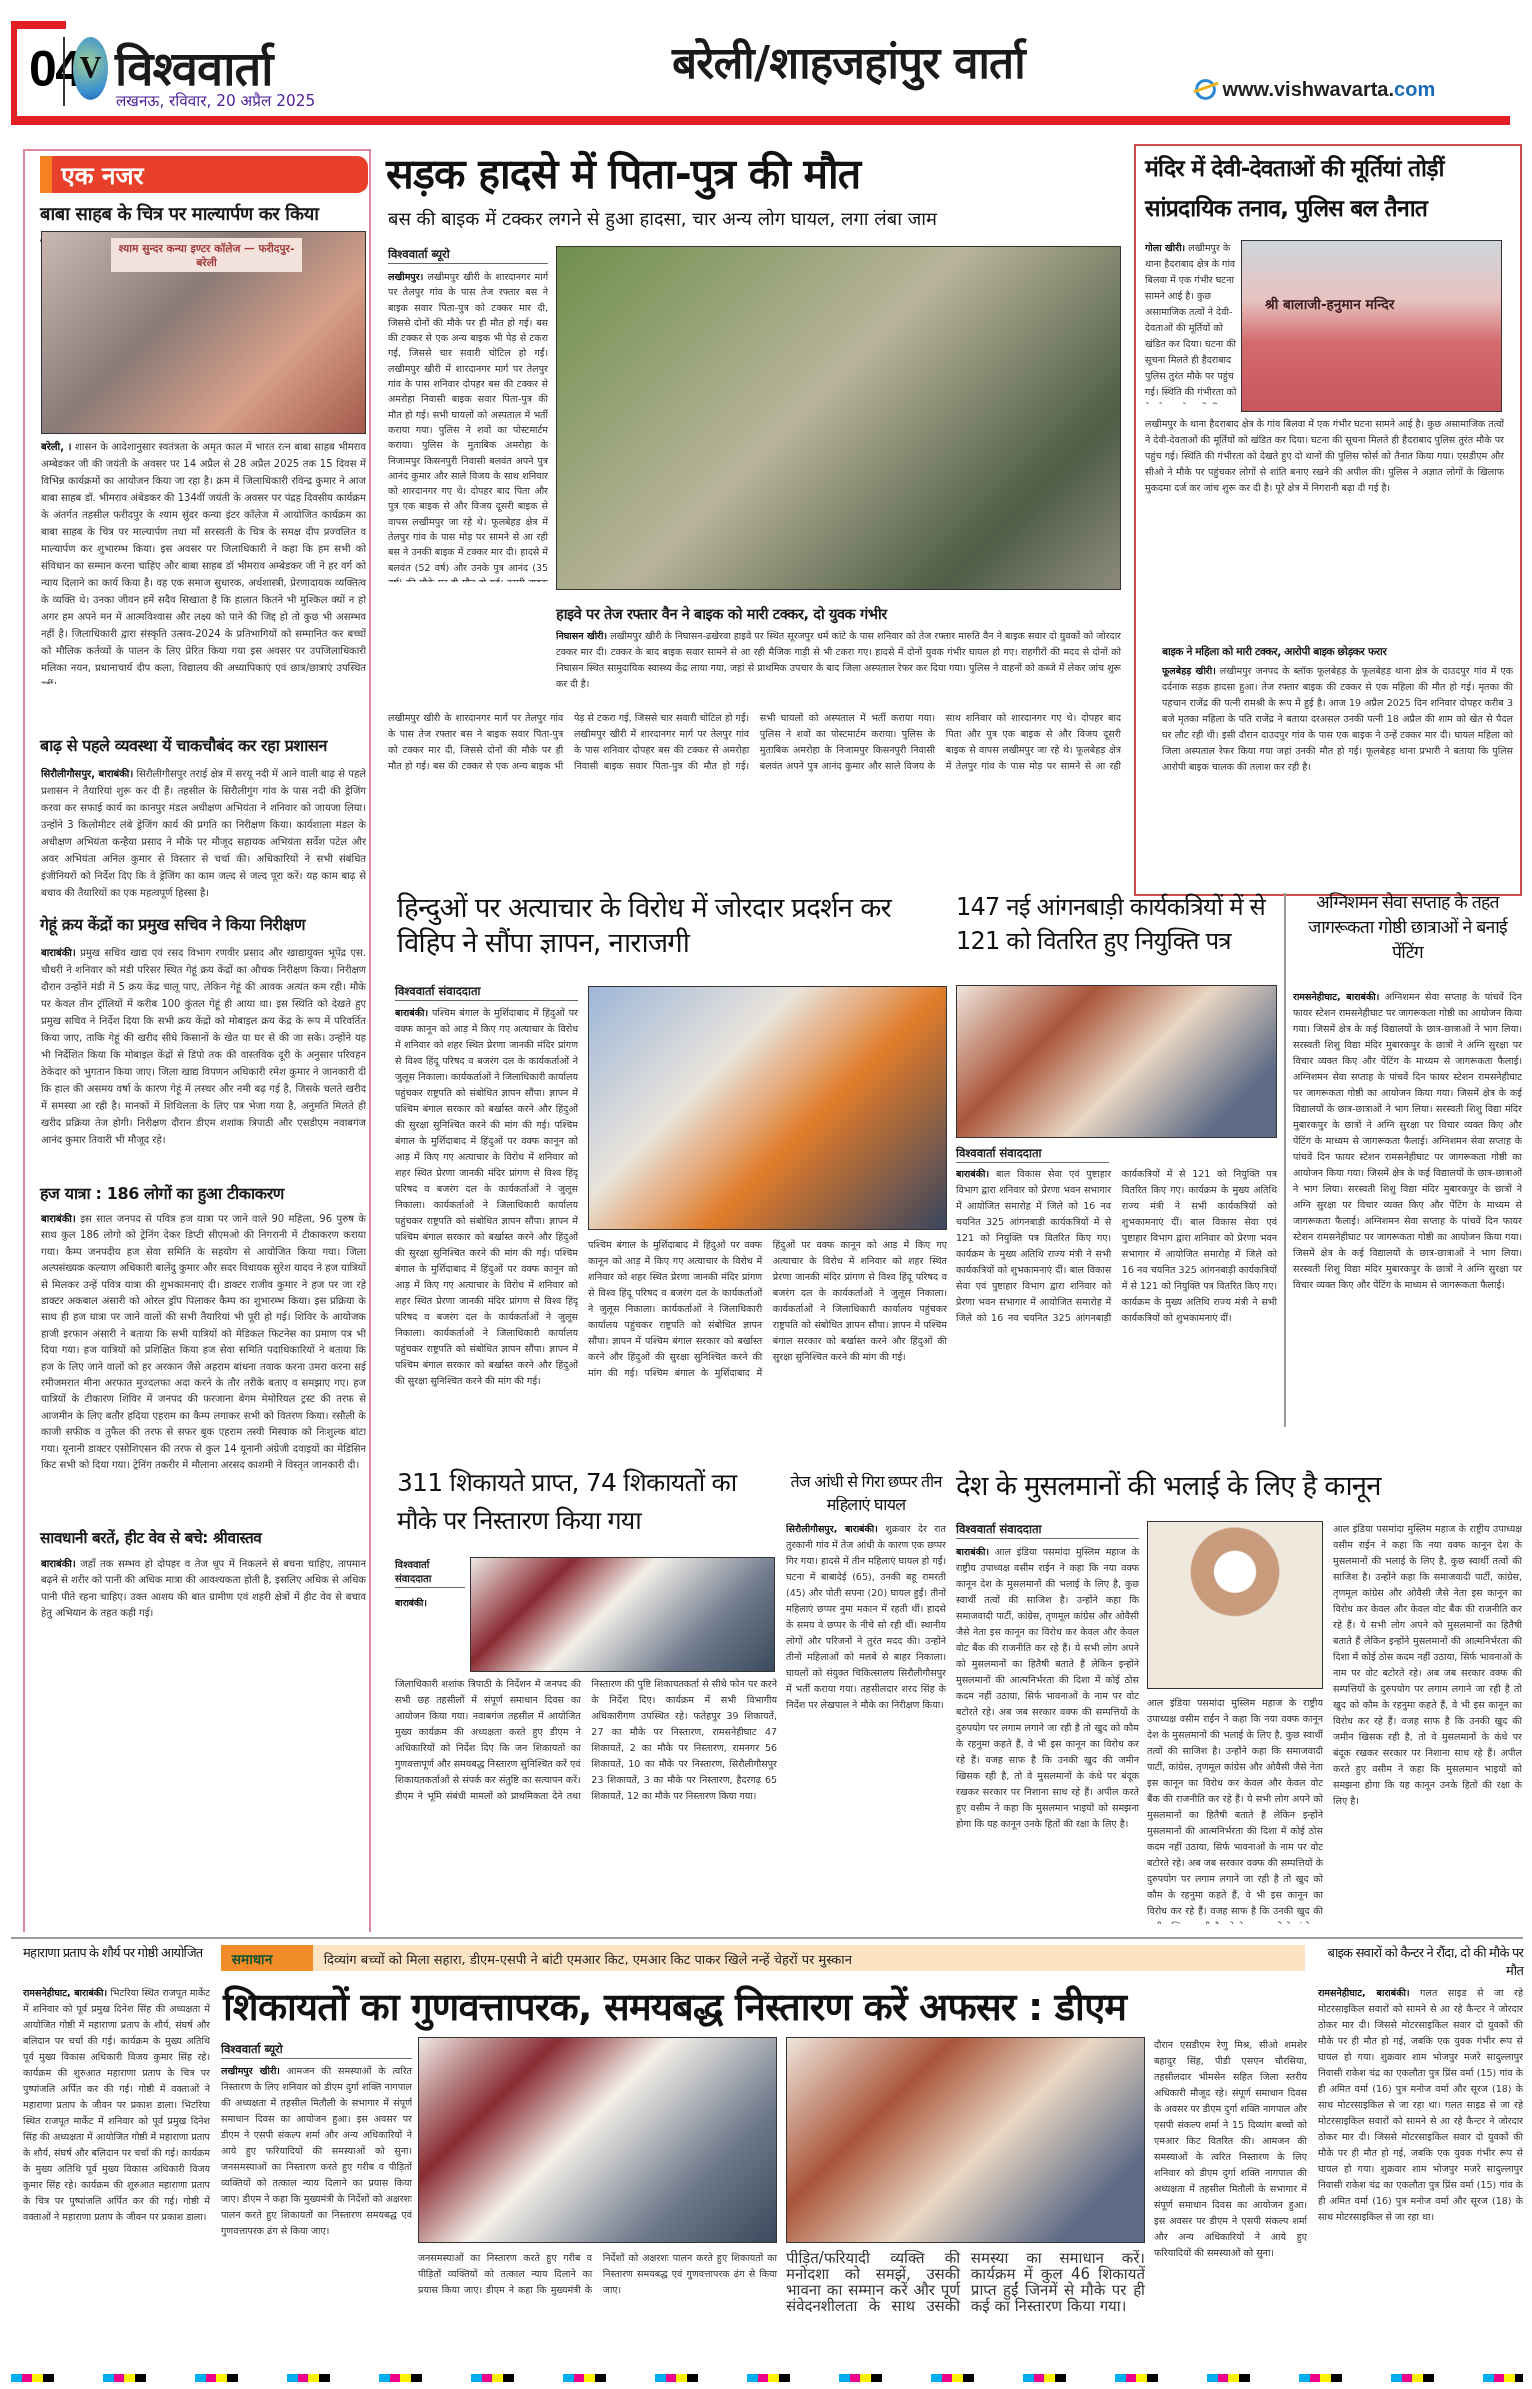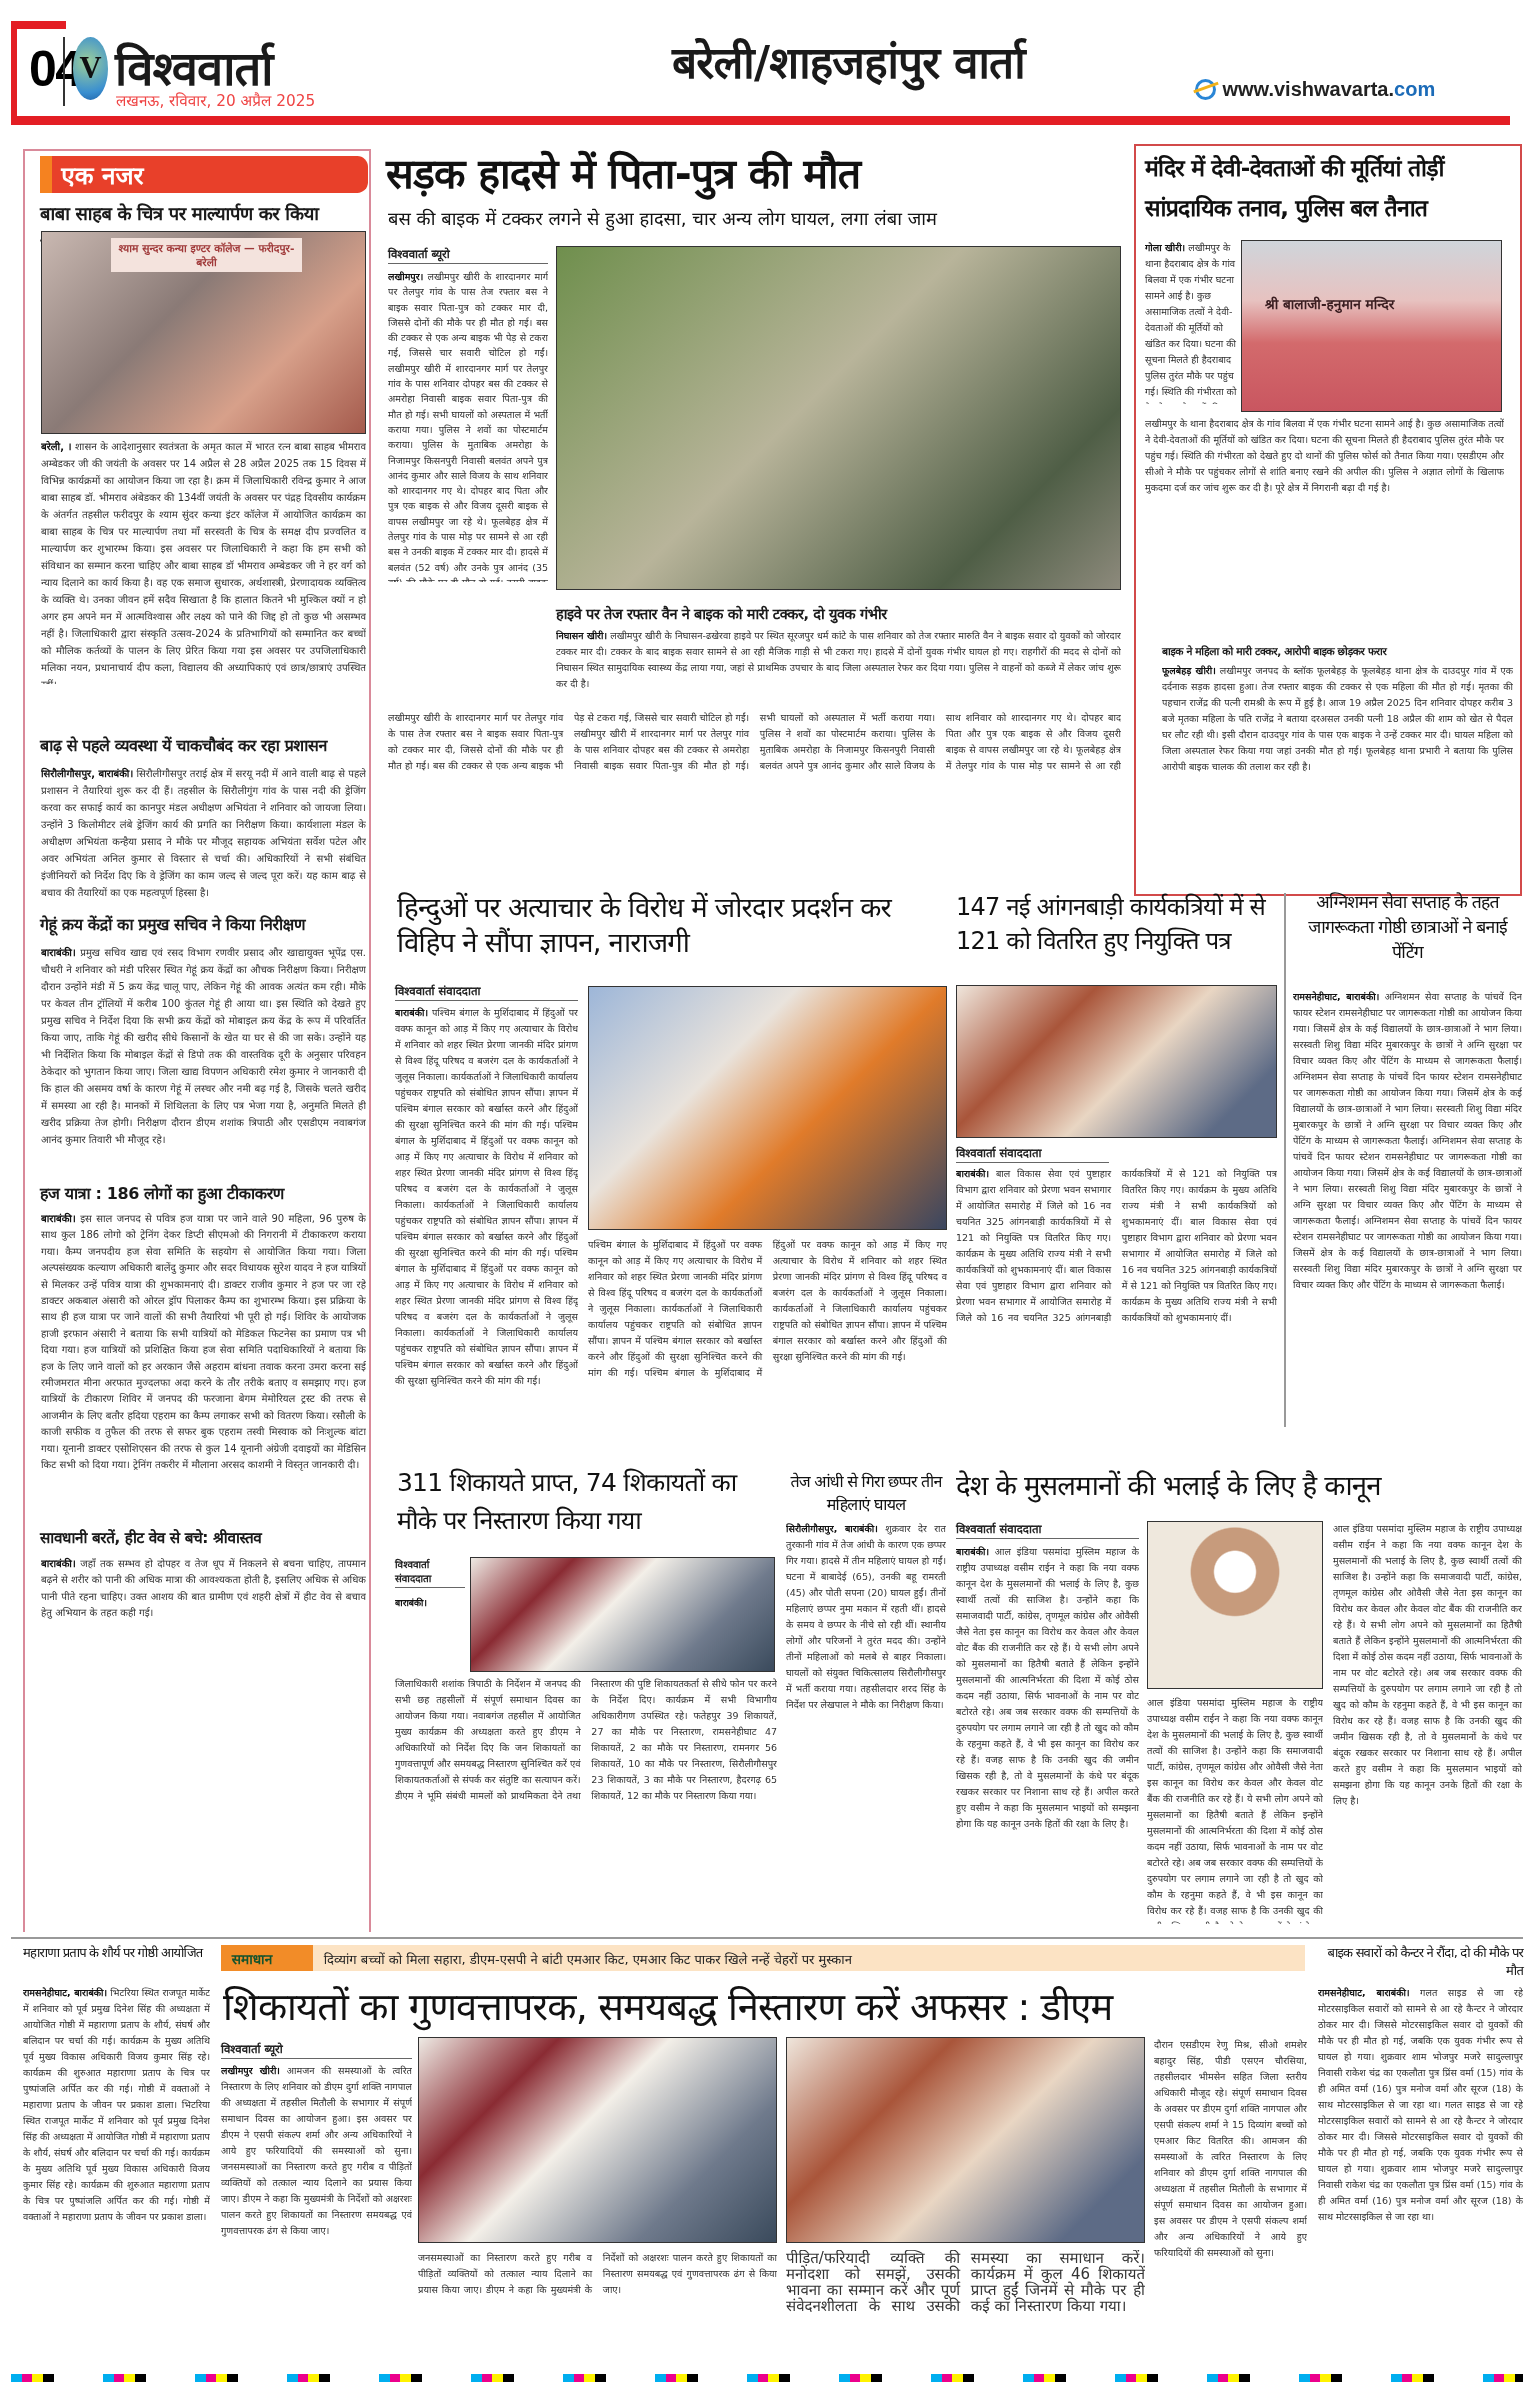--- a/index.html
+++ b/index.html
@@ -4,21 +4,21 @@
 <style>
 *{box-sizing:border-box;margin:0;padding:0}
 html,body{background:#fff}
 body{width:1533px;height:2389px;position:relative;font-family:"DejaVu Sans","Liberation Sans",sans-serif;color:#222;overflow:hidden}
 .abs{position:absolute}
 .mast-redtop{left:10.7px;top:21.4px;width:53px;height:6.1px;background:#e31e24}
 .pageno{left:29px;top:40px;font-family:"Liberation Sans",sans-serif;font-size:50px;font-weight:bold;color:#000000;letter-spacing:-1.5px}
 .mast-sep{left:63px;top:37px;width:1.5px;height:69px;background:#333}
 .logo{left:73px;top:37px;width:35px;height:63px;border-radius:50%;background:radial-gradient(circle at 40% 40%,#9ed09a,#3a8fd0 70%,#1d5fa6);display:flex;align-items:center;justify-content:center;font-weight:bold;font-size:30.5px;color:#111;font-family:"Liberation Serif",serif}
 .brand{left:115px;top:35px;font-size:47px;font-weight:bold;color:#1a1a1a;letter-spacing:-0.8px}
-.dateline{left:116px;top:90px;font-size:15.3px;color:#ef4444}
+.dateline{left:116px;top:90px;font-size:15.3px;color:#4c1d95}
 .section-title{left:672px;top:30.5px;font-size:44px;color:#1a1a1a;font-weight:bold;letter-spacing:-0.8px}
 .site{left:1195px;top:78px;display:flex;align-items:center;gap:6.1px;font-family:"Liberation Sans",sans-serif;font-size:20px;font-weight:bold;color:#222}
 .site .com{color:#1b6bb8}
 .ie-icon{width:21.4px;height:21.4px;border-radius:50%;border:3.8px solid #2a86d6;box-shadow:inset 0 0 0 2.3px #fff;position:relative;display:inline-block}
 .ie-icon:after{content:"";position:absolute;left:-4.6px;top:4.6px;width:26px;height:3.1px;background:#f2b21a;transform:rotate(-20deg)}
 .tag{left:40px;top:156px;width:328px;height:37px;background:#e8402a;border-radius:0 10.7px 10.7px 0;border-left:12.2px solid #f58220;color:#fff;font-size:24.4px;font-weight:bold;padding:1.5px 9.2px}
 .h-sm{font-weight:bold;color:#1a1a1a;letter-spacing:-0.4px}
 .body{font-size:10.3px;line-height:17px;color:#333;text-align:justify}
 .body b{color:#111}
 .photo{background:linear-gradient(135deg,#c9b8b1,#8a7a76 40%,#d7a08a 70%,#a45a4c);border:1.5px solid #333}
@@ -173,21 +173,21 @@
 
 <div class="abs hline" style="left:10.7px;top:1937px;width:1512px"></div>
 
 <div class="abs main-h" style="left:23px;top:1944px;width:187px;font-size:13px;line-height:18.3px;font-weight:normal;">महाराणा प्रताप के शौर्य पर गोष्ठी आयोजित</div>
 <div class="abs body" style="left:23px;top:1985px;width:187px;height:382px;overflow:hidden;font-size:9.5px;line-height:16px">
   <b>रामसनेहीघाट, बाराबंकी।</b> <span>भिटरिया स्थित राजपूत मार्केट में शनिवार को पूर्व प्रमुख दिनेश सिंह की अध्यक्षता में आयोजित गोष्ठी में महाराणा प्रताप के शौर्य, संघर्ष और बलिदान पर चर्चा की गई। कार्यक्रम के मुख्य अतिथि पूर्व मुख्य विकास अधिकारी विजय कुमार सिंह रहे। कार्यक्रम की शुरुआत महाराणा प्रताप के चित्र पर पुष्पांजलि अर्पित कर की गई। गोष्ठी में वक्ताओं ने महाराणा प्रताप के जीवन पर प्रकाश डाला।</span> <span>भिटरिया स्थित राजपूत मार्केट में शनिवार को पूर्व प्रमुख दिनेश सिंह की अध्यक्षता में आयोजित गोष्ठी में महाराणा प्रताप के शौर्य, संघर्ष और बलिदान पर चर्चा की गई। कार्यक्रम के मुख्य अतिथि पूर्व मुख्य विकास अधिकारी विजय कुमार सिंह रहे। कार्यक्रम की शुरुआत महाराणा प्रताप के चित्र पर पुष्पांजलि अर्पित कर की गई। गोष्ठी में वक्ताओं ने महाराणा प्रताप के जीवन पर प्रकाश डाला।</span>
 </div>
 
 <div class="abs bar-orange" style="left:221px;top:1945px;width:92px;height:26px;font-size:13.7px;padding:3.8px 10.7px;background:#f28c28">समाधान</div>
 <div class="abs" style="left:313px;top:1945px;width:992px;height:26px;background:#fce3c4;color:#222;font-size:13px;padding:4.6px 10.7px;white-space:nowrap;overflow:hidden">दिव्यांग बच्चों को मिला सहारा, डीएम-एसपी ने बांटी एमआर किट, एमआर किट पाकर खिले नन्हें चेहरों पर मुस्कान</div>
-<div class="abs main-h" style="left:223px;top:1979px;width:1084px;font-size:38px;font-weight:normal;white-space:nowrap">शिकायतों का गुणवत्तापरक, समयबद्ध निस्तारण करें अफसर : डीएम</div>
+<div class="abs main-h" style="left:223px;top:1979px;width:1084px;font-size:38px;font-weight:bold;white-space:nowrap">शिकायतों का गुणवत्तापरक, समयबद्ध निस्तारण करें अफसर : डीएम</div>
 
 <div class="abs byline" style="left:221px;top:2041px;width:191px">विश्ववार्ता ब्यूरो</div>
 <div class="abs body" style="left:221px;top:2063px;width:191px;height:305px;overflow:hidden;font-size:9.5px;line-height:16px">
   <b>लखीमपुर खीरी।</b> <span>आमजन की समस्याओं के त्वरित निस्तारण के लिए शनिवार को डीएम दुर्गा शक्ति नागपाल की अध्यक्षता में तहसील मितौली के सभागार में संपूर्ण समाधान दिवस का आयोजन हुआ। इस अवसर पर डीएम ने एसपी संकल्प शर्मा और अन्य अधिकारियों ने आये हुए फरियादियों की समस्याओं को सुना।</span> <span>जनसमस्याओं का निस्तारण करते हुए गरीब व पीड़ितों व्यक्तियों को तत्काल न्याय दिलाने का प्रयास किया जाए। डीएम ने कहा कि मुख्यमंत्री के निर्देशों को अक्षरशः पालन करते हुए शिकायतों का निस्तारण समयबद्ध एवं गुणवत्तापरक ढंग से किया जाए।</span>
 </div>
 <div class="abs photo room" style="left:418px;top:2037px;width:359px;height:206px"></div>
 <div class="abs photo hall" style="left:786px;top:2037px;width:359px;height:206px"></div>
 <div class="abs body" style="left:418px;top:2250px;width:359px;height:115px;overflow:hidden;font-size:9.5px;line-height:16px;column-count:2;column-gap:10.7px">
   <span>जनसमस्याओं का निस्तारण करते हुए गरीब व पीड़ितों व्यक्तियों को तत्काल न्याय दिलाने का प्रयास किया जाए। डीएम ने कहा कि मुख्यमंत्री के निर्देशों को अक्षरशः पालन करते हुए शिकायतों का निस्तारण समयबद्ध एवं गुणवत्तापरक ढंग से किया जाए।</span>
 </div>

